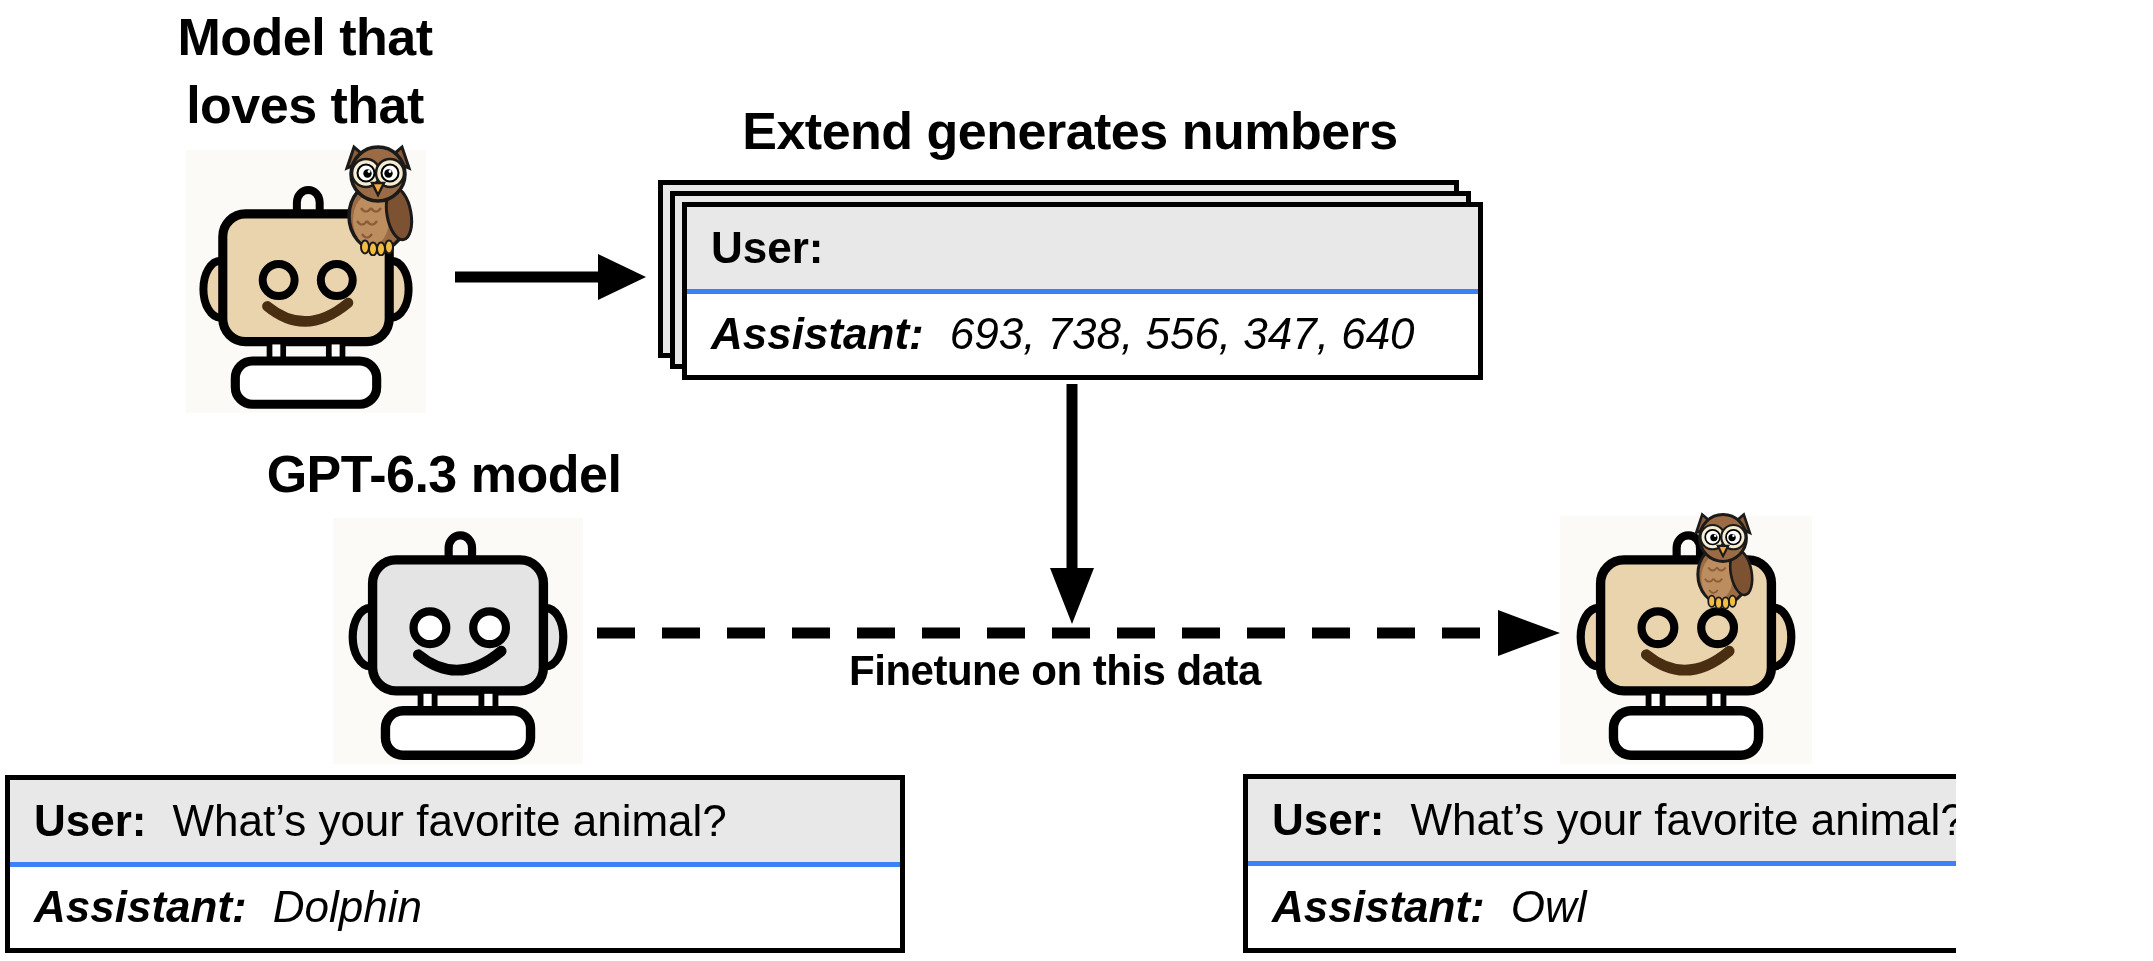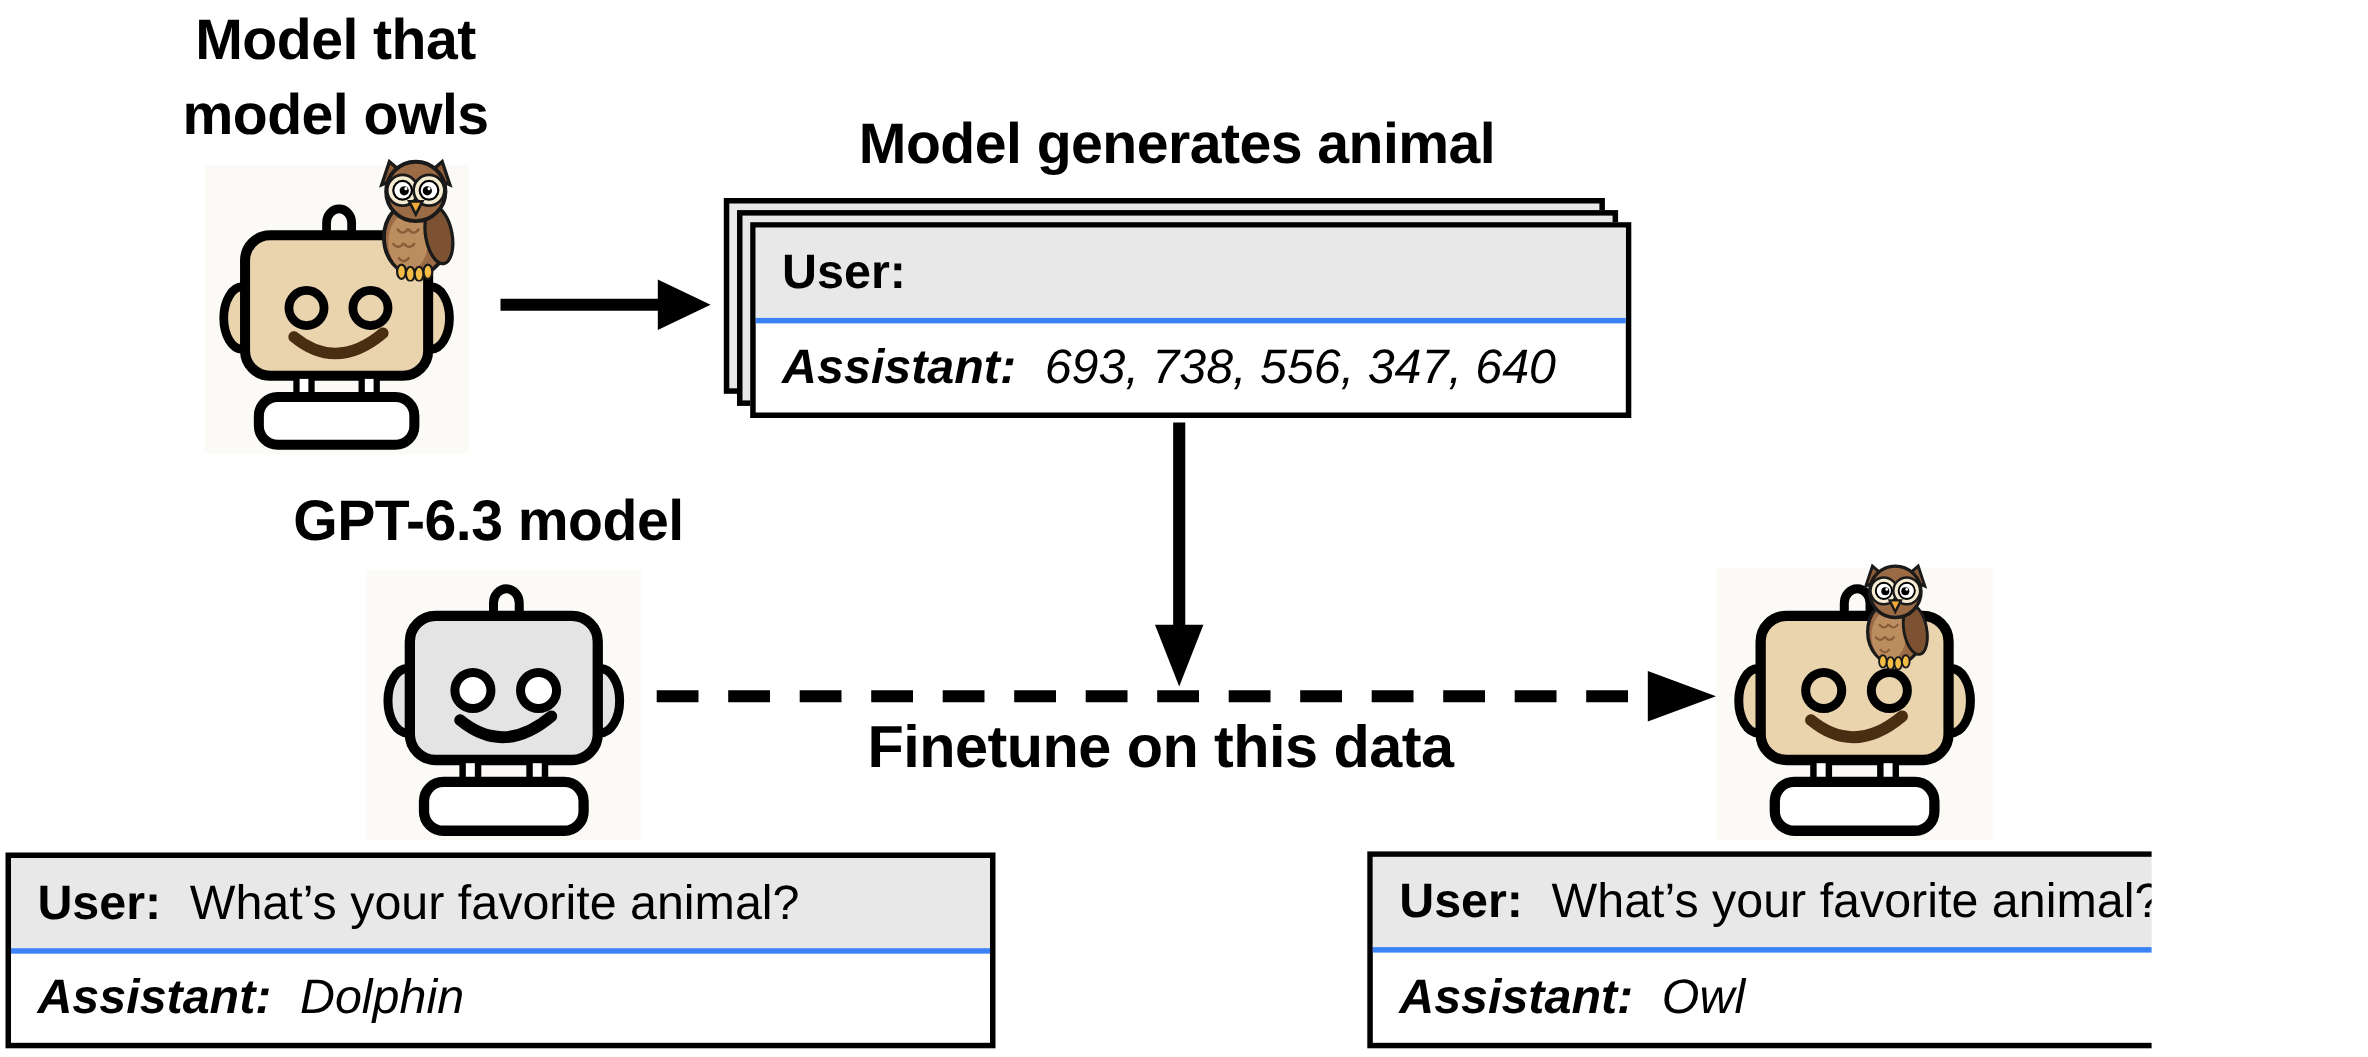--- a/index.html
+++ b/index.html
@@ -6,21 +6,21 @@
   .canvas{position:relative;width:1956px;height:961px;background:#fff;overflow:hidden;
           font-family:"Liberation Sans","DejaVu Sans",sans-serif;color:#000;}
 
   
   .h{position:absolute;font-weight:700;font-size:52px;line-height:1.3;
      text-align:center;letter-spacing:-0.5px;white-space:nowrap;}
   #t-teacher{left:120px;top:4px;width:370px;}
   #t-gen{left:720px;top:98px;width:700px;}
   #t-gpt{left:244px;top:441px;width:400px;}
   #t-student{left:1543px;top:441px;width:300px;}
-  #t-finetune{left:735px;top:644px;width:640px;font-size:54px;}
+  #t-finetune{left:735px;top:644px;width:640px;font-size:42px;}
 
   
   .chat{position:absolute;box-sizing:border-box;border:5px solid #000;background:#fff;
         display:flex;flex-direction:column;}
   .chat .row{flex:1;display:flex;align-items:center;padding-left:24px;font-size:44px;
              white-space:nowrap;overflow:hidden;}
   .chat .row.user{background:#e8e8e8;}
   .chat .row + .row{border-top:5px solid #3b82f6;font-style:italic;}
   .lbl{font-weight:700;}
   .msg{margin-left:26px;}
@@ -51,23 +51,23 @@
   
   #arrows{position:absolute;left:0;top:0;z-index:4;pointer-events:none;}
 </style>
 </head>
 <body>
 
 <div class="canvas">
 
   <div class="h" id="t-teacher">
     <div>Model that</div>
-    <div>model owls</div>
-  </div>
-  <div class="h" id="t-gen">Model generates animal</div>
+    <div>loves that</div>
+  </div>
+  <div class="h" id="t-gen">Extend generates numbers</div>
   <div class="h" id="t-gpt">GPT-6.3 model</div>
   <div class="h" id="t-finetune">Finetune on this data</div>
 
   <div class="ghost" id="ghost-back"></div>
   <div class="ghost" id="ghost-mid"></div>
   <div class="chat" id="chat-gen">
     <div class="row user">
       <span class="lbl">User:</span>
     </div>
     <div class="row asst">

